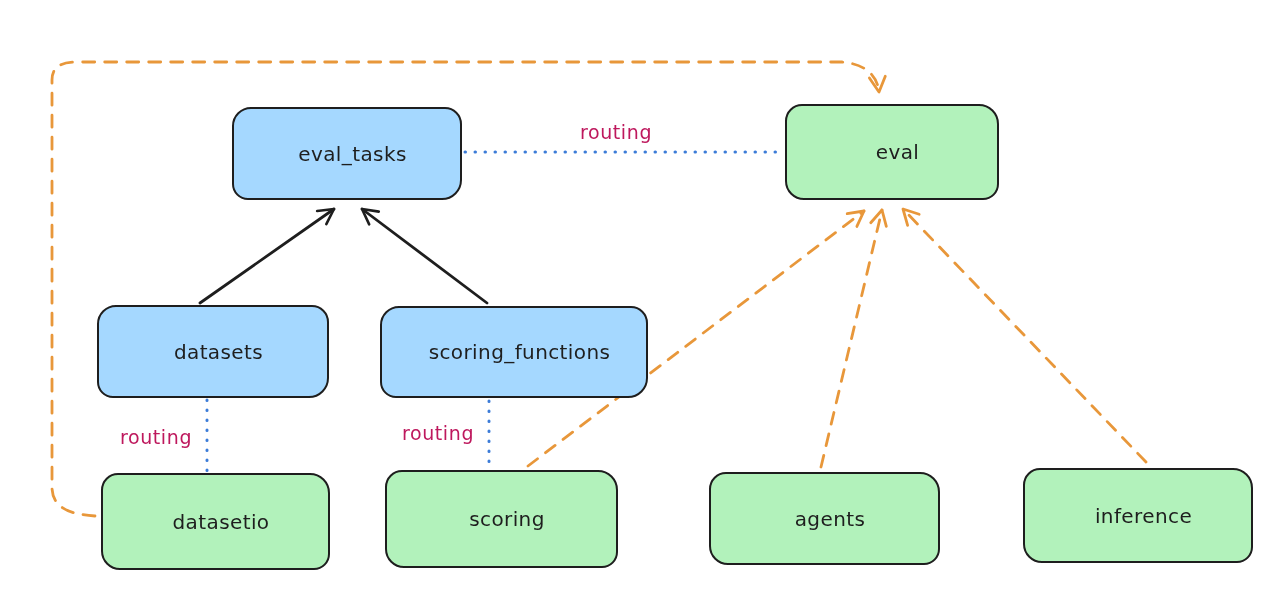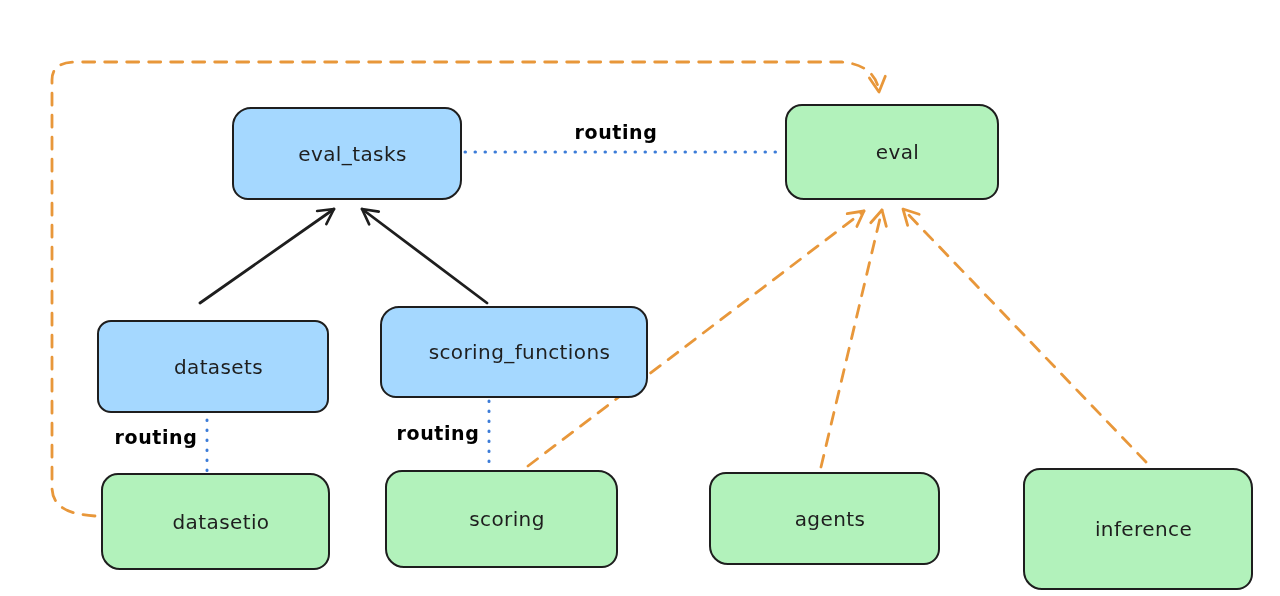--- a/index.html
+++ b/index.html
@@ -38,23 +38,23 @@
     background: #a5d8ff;
     border-radius: 19px 17px 20px 16px;
   }
   .node.provider {
     background: #b2f2bb;
     border-radius: 17px 20px 16px 19px;
   }
   .edge-label {
     position: absolute;
     transform: translate(-50%, -50%);
-    color: #000000;
+    color: #be185d;
     font-size: 19px;
-    font-weight: 700;
+    font-weight: 400;
     letter-spacing: 0.6px;
     white-space: nowrap;
   }
 </style>
 </head>
 <body>
 
 <div class="canvas">
 
   <svg class="edges-layer" width="1280" height="596" viewBox="0 0 1280 596" xmlns="http://www.w3.org/2000/svg">
@@ -81,41 +81,41 @@
   </svg>
 
   <div class="node api" style="left:232px; top:107px; width:230px; height:93px;">
     <span>eval_tasks</span>
   </div>
 
   <div class="node provider" style="left:785px; top:104px; width:214px; height:96px;">
     <span>eval</span>
   </div>
 
-  <div class="node api" style="left:97px; top:320px; width:232px; height:93px;border-radius:14px;">
+  <div class="node api" style="left:97px; top:305px; width:232px; height:93px;">
     <span>datasets</span>
   </div>
 
   <div class="node api" style="left:380px; top:306px; width:268px; height:92px;">
     <span>scoring_functions</span>
   </div>
 
   <div class="node provider" style="left:101px; top:473px; width:229px; height:97px;">
     <span>datasetio</span>
   </div>
 
   <div class="node provider" style="left:709px; top:472px; width:231px; height:93px;">
     <span>agents</span>
   </div>
 
   <div class="node provider" style="left:385px; top:470px; width:233px; height:98px;">
     <span>scoring</span>
   </div>
 
-  <div class="node provider" style="left:1023px; top:468px; width:230px; height:122px;">
+  <div class="node provider" style="left:1023px; top:468px; width:230px; height:95px;">
     <span>inference</span>
   </div>
 
   <div class="edge-label" style="left:616px; top:132px;">routing</div>
   <div class="edge-label" style="left:156px; top:437px;">routing</div>
   <div class="edge-label" style="left:438px; top:433px;">routing</div>
 
 </div>
 
 </body></html>

